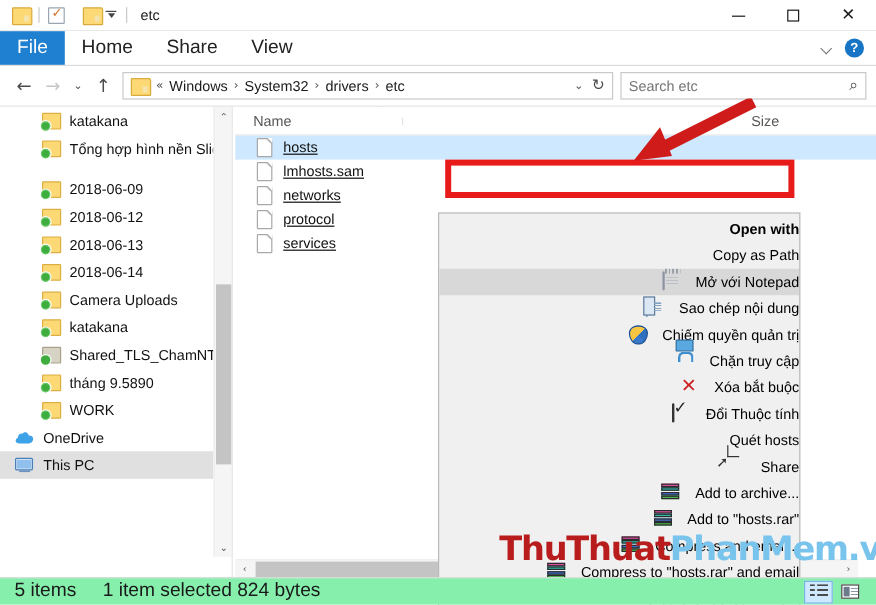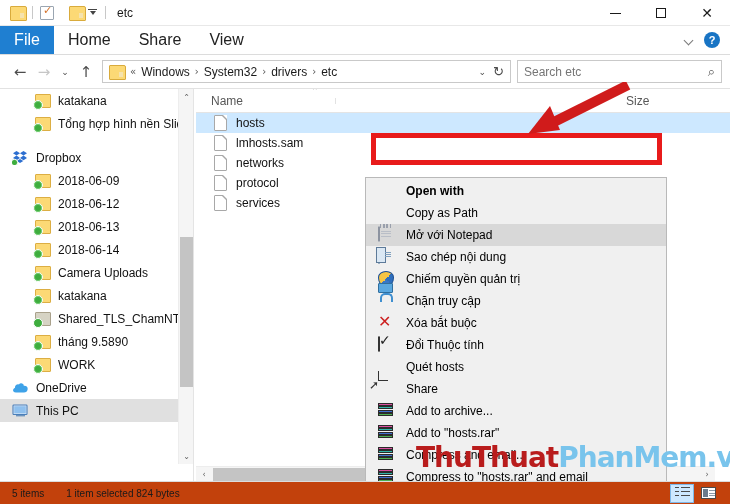--- a/index.html
+++ b/index.html
@@ -213,21 +213,21 @@
   .file-row.selected { background: #cde8ff; }
   .doc-ico {
     width: 13px; height: 16px; background: #fff; border: 1px solid #a8a8a8;
     position: relative; flex: none; border-radius: 1px;
   }
   .doc-ico::after {
     content: ""; position: absolute; right: -1px; top: -1px;
     border-left: 4px solid transparent; border-top: 4px solid #ffffff;
     border-right: 0; filter: drop-shadow(-1px 1px 0 #a8a8a8);
   }
-  .file-name { margin-left: 9px; }
+  .file-name { margin-left: 9px; text-decoration: underline; }
   .fl-hscroll {
     position: absolute; left: 0; bottom: 0; height: 16px; right: 15px;
     background: #f5f5f5; border-top: 1px solid #ededed;
   }
   .hs-arrow {
     position: absolute; top: 0; width: 16px; height: 15px;
     display: flex; align-items: center; justify-content: center;
     font-size: 8px; color: #606060; font-family: "DejaVu Sans", sans-serif;
   }
   .hs-arrow.left { left: 0; }
@@ -237,21 +237,21 @@
   }
 
   
   .ctxmenu {
     position: absolute; left: 365px; top: 88px; width: 302px; height: 393px;
     background: #f0f0f0; border: 1px solid #b9b9b9;
     padding: 2px 0; z-index: 30; overflow: hidden;
   }
   .mi {
     display: flex; align-items: center; height: 22px; padding-left: 12px;
-    font-size: 12px; color: #000; white-space: nowrap;
+    font-size: 12px; color: #000; white-space: nowrap; justify-content: flex-end;
   }
   .mi.bold { font-weight: bold; padding-left: 40px; }
   .mi.noicon { padding-left: 40px; }
   .mi.highlight { background: #d8d8d8; }
   .mi-ico { width: 18px; height: 17px; flex: none; position: relative; }
   .mi-label { margin-left: 10px; }
 
   
   .g-notepad {
     width: 15px; height: 15px; background: #f3f4f6; border: 1px solid #8c93a0;
@@ -350,22 +350,22 @@
     position: absolute; left: 416px; top: 441px; z-index: 70;
     font-family: "DejaVu Sans", sans-serif; font-weight: bold; font-size: 28px;
     letter-spacing: -1px; white-space: nowrap; pointer-events: none;
   }
   .wm-a { color: #b91c1c; }
   .wm-b { color: #79c4ec; }
 
   
   .statusbar {
     position: absolute; left: 0; bottom: 0; width: 730px; height: 23px;
-    background: #c2410c; border-top: 1px solid #dcdcdc;
-    display: flex; align-items: center; font-size: 10px; color: #1a1a1a;
+    background: #86efac; border-top: 1px solid #dcdcdc;
+    display: flex; align-items: center; font-size: 16px; color: #1a1a1a;
     z-index: 80;
   }
   .st-items { padding-left: 12px; }
   .st-sel { padding-left: 22px; }
   .st-views { margin-left: auto; display: flex; align-items: center; padding-right: 10px; gap: 2px; }
   .vbtn {
     width: 24px; height: 19px; display: flex; align-items: center; justify-content: center;
     position: relative;
   }
   .vbtn.active { background: #cde8ff; border: 1px solid #7eb8e8; }
@@ -463,33 +463,20 @@
   <div class="sidebar">
     <div class="tree-item indent-1">
       <span class="ico ico-folder"></span>
       <span class="tree-label">katakana</span>
     </div>
     <div class="tree-item indent-1">
       <span class="ico ico-folder"></span>
       <span class="tree-label">Tổng hợp hình nền Slid</span>
     </div>
     <div style="height:11px"></div>
-    <div class="tree-item">
-      <span class="ico">
-        <svg width="17" height="15" viewBox="0 0 17 15">
-          <path d="M4.5 1 L1 3.3 L4.5 5.6 L8 3.3 Z" fill="#2d6fd0"></path>
-          <path d="M11.5 1 L8 3.3 L11.5 5.6 L15 3.3 Z" fill="#2d6fd0"></path>
-          <path d="M1 7.9 L4.5 5.6 L8 7.9 L4.5 10.2 Z" fill="#2d6fd0"></path>
-          <path d="M15 7.9 L11.5 5.6 L8 7.9 L11.5 10.2 Z" fill="#2d6fd0"></path>
-          <path d="M4.7 11 L8 8.9 L11.3 11 L8 13 Z" fill="#2d6fd0"></path>
-          <circle cx="2.5" cy="12.5" r="3.2" fill="#3ead3e" stroke="#fff" stroke-width="1"></circle>
-        </svg>
-      </span>
-      <span class="tree-label">Dropbox</span>
-    </div>
     <div class="tree-item indent-1">
       <span class="ico ico-folder"></span>
       <span class="tree-label">2018-06-09</span>
     </div>
     <div class="tree-item indent-1">
       <span class="ico ico-folder"></span>
       <span class="tree-label">2018-06-12</span>
     </div>
     <div class="tree-item indent-1">
       <span class="ico ico-folder"></span>

